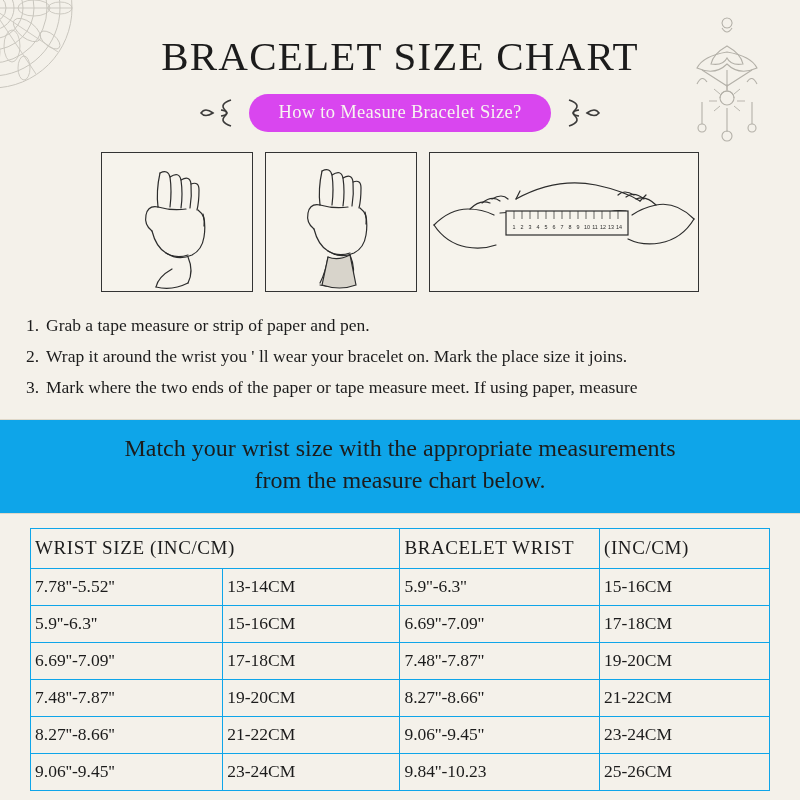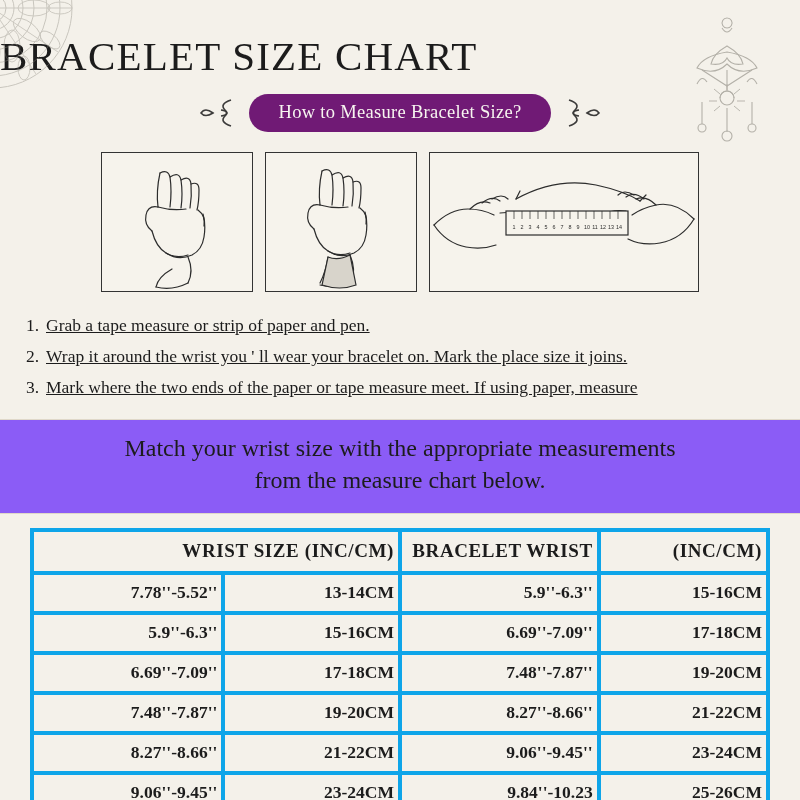--- a/index.html
+++ b/index.html
@@ -38,37 +38,38 @@
     right: 18px;
     top: -6px;
     width: 110px;
     height: 140px;
     opacity: .55;
     pointer-events: none;
   }
 
   
   .title {
+    text-align: center;
     font-size: 41px;
     letter-spacing: 1.2px;
     font-weight: normal;
     margin: 18px 0 0 0;
     padding-top: 14px;
     font-family: "Liberation Serif", serif;
   }
 
   .subtitle-wrap {
     display: flex;
     align-items: center;
     justify-content: center;
     margin-top: 14px;
     gap: 12px;
   }
   .subtitle-pill {
-    background: #701a75;
+    background: #d946ef;
     color: #f7f5f0;
     border-radius: 22px;
     padding: 8px 30px 9px 30px;
     font-size: 18.5px;
     letter-spacing: .3px;
     font-family: "Liberation Serif", serif;
     white-space: nowrap;
   }
   .flourish {
     width: 40px;
@@ -102,52 +103,51 @@
   .instr-row {
     display: flex;
     align-items: flex-start;
   }
   .instr-num {
     width: 20px;
     flex: none;
   }
   .instr-text {
     flex: 1;
-    text-decoration: underline;
   }
   .instr-cont {
     padding-left: 20px;
   }
 
   
   .band {
     margin-top: 16px;
-    background: #8b5cf6;
+    background: #0ea5e9;
     padding: 13px 30px 16px 30px;
     text-align: center;
     font-size: 24px;
     line-height: 1.32;
     border-top: 1px solid #dfd8c9;
     border-bottom: 1px solid #dfd8c9;
   }
 
   
   .table-wrap {
     padding: 14px 30px 0 30px;
   }
   table {
     width: 100%;
     border-collapse: collapse;
     font-size: 17.5px;
   }
   th, td {
-    border: 4px solid #0ea5e9;
-    text-align: right;
+    border: 1px solid #0ea5e9;
+    text-align: left;
     padding: 7px 4px 8px 4px;
-    font-weight: bold;
+    font-weight: normal;
     font-family: "Liberation Serif", serif;
   }
   thead th {
     font-size: 19px;
     letter-spacing: .6px;
     padding: 8px 4px 9px 4px;
   }
   .col-a { width: 26%; }
   .col-b { width: 24%; }
   .col-c { width: 27%; }

